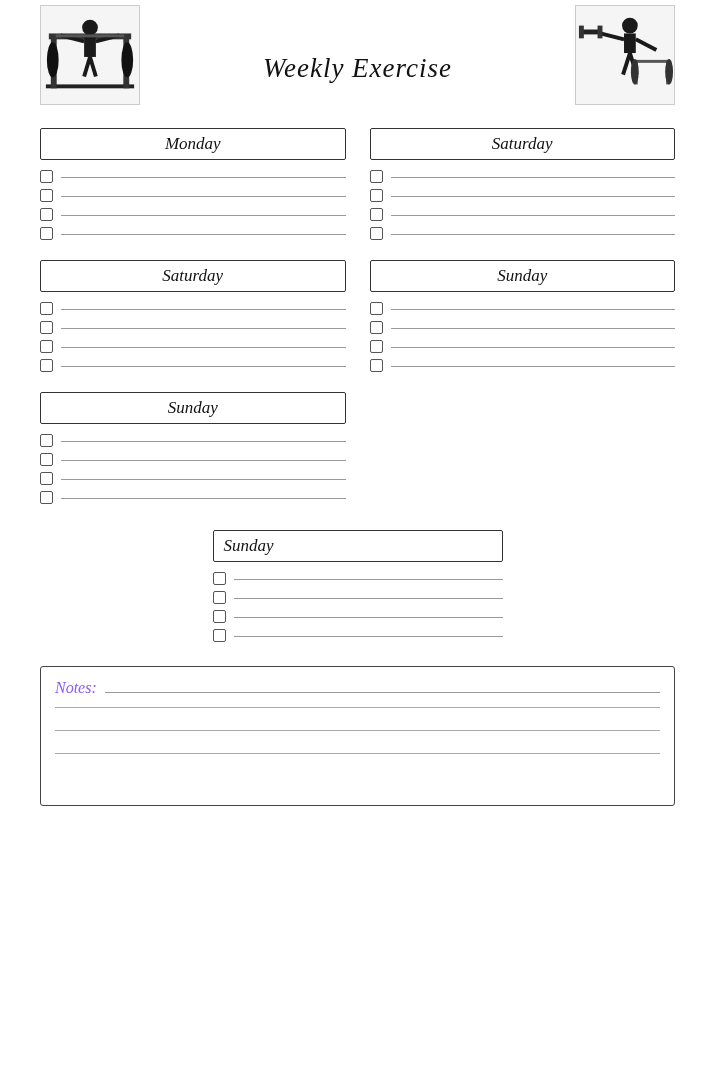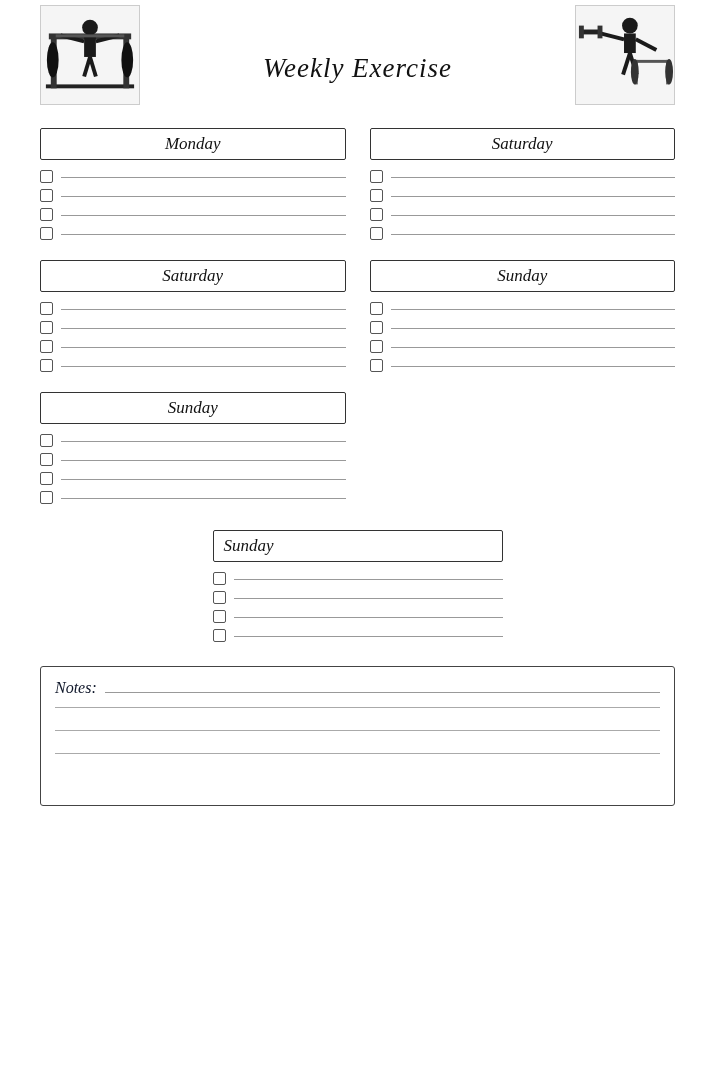--- a/index.html
+++ b/index.html
@@ -128,21 +128,21 @@
     .notes-header {
       display: flex;
       align-items: baseline;
       margin-bottom: 10px;
     }
 
     .notes-label {
       font-size: 16px;
       font-style: italic;
       font-family: 'Palatino Linotype', Palatino, Georgia, serif;
-      color: #0f172a;
+      color: #8b5cf6;
       margin-right: 8px;
       text-align: center;
     }
 
     .notes-first-line {
       flex: 1;
       height: 1px;
       background: #999;
     }
 

